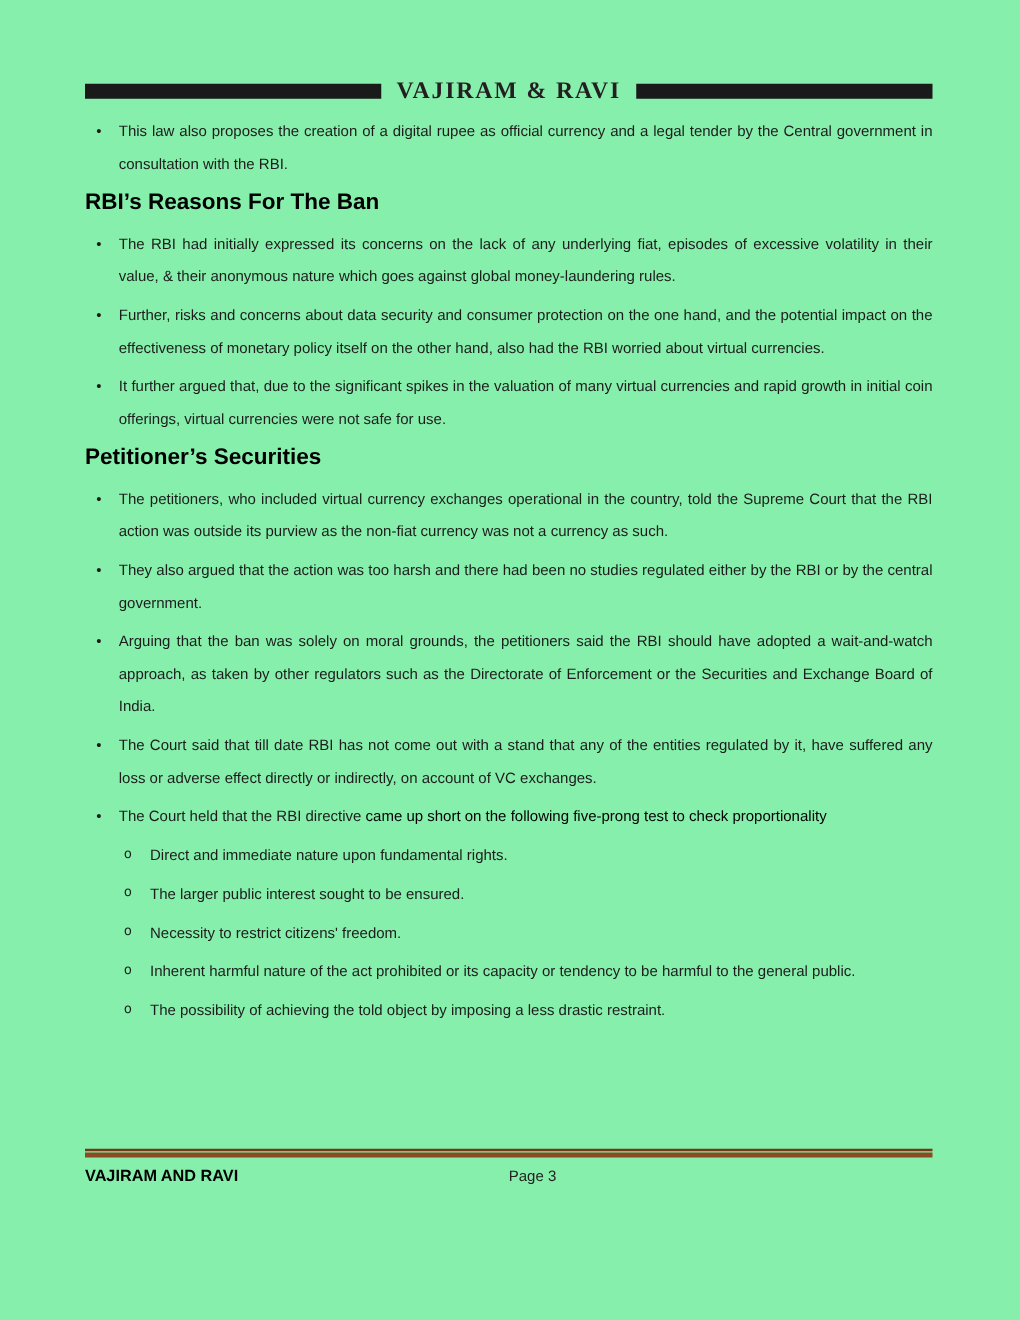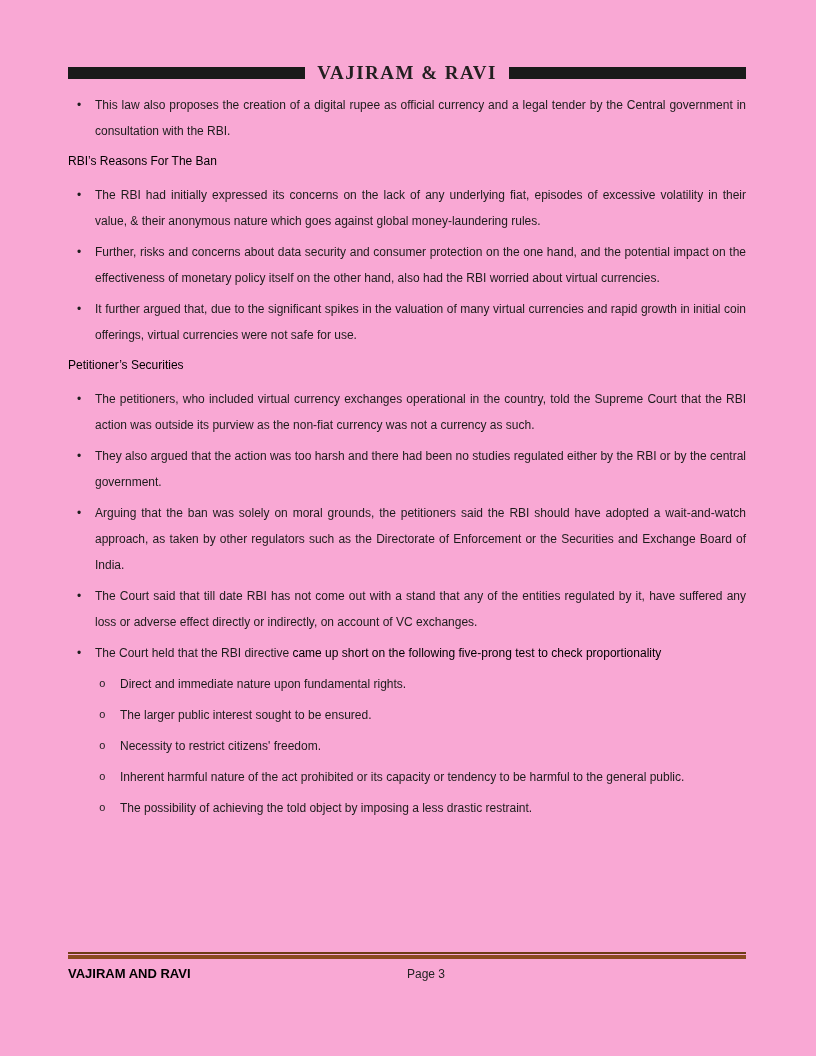--- a/index.html
+++ b/index.html
@@ -1,21 +1,21 @@
 <!DOCTYPE html>
 <html><head>
 <meta charset="utf-8">
 <style>
   * { margin: 0; padding: 0; box-sizing: border-box; }
   html, body { background: #ffffff; }
   .page {
     position: relative;
     width: 816px;
     height: 1056px;
-    background: #f9a8d4;
+    background: #86efac;
     font-family: "Liberation Sans", sans-serif;
     color: #1c1c1c;
     overflow: hidden;
   }
   .content {
     position: absolute;
     left: 68px;
     top: 62px;
     width: 678px;
   }
@@ -35,22 +35,22 @@
     flex: 0 0 auto;
     font-family: "Liberation Serif", serif;
     font-weight: bold;
     font-size: 19px;
     letter-spacing: 1.5px;
     color: #231f20;
     white-space: nowrap;
   }
   
   .section-heading {
-    font-size: 12px;
-    font-weight: normal;
+    font-size: 18px;
+    font-weight: bold;
     color: #000000;
     margin: 7px 0 11px 0;
     line-height: 20px;
   }
   .bullet-item, .sub-bullet-item {
     display: flex;
     margin-bottom: 5px;
   }
   .sub-bullet-item { margin-left: 31px; }
   .marker {
@@ -71,21 +71,21 @@
     flex: 1 1 auto;
     font-size: 12px;
     line-height: 26px;
     text-align: justify;
   }
   .bullet-text strong { font-weight: normal; color: #000; }
   
   .page-footer {
     position: absolute;
     left: 68px;
-    top: 952px;
+    top: 919px;
     width: 678px;
   }
   .footer-rule {
     height: 7px;
     border-top: 2px solid #6e3b16;
     border-bottom: 4px solid #8b4a21;
   }
   .footer-row {
     display: flex;
     align-items: baseline;

